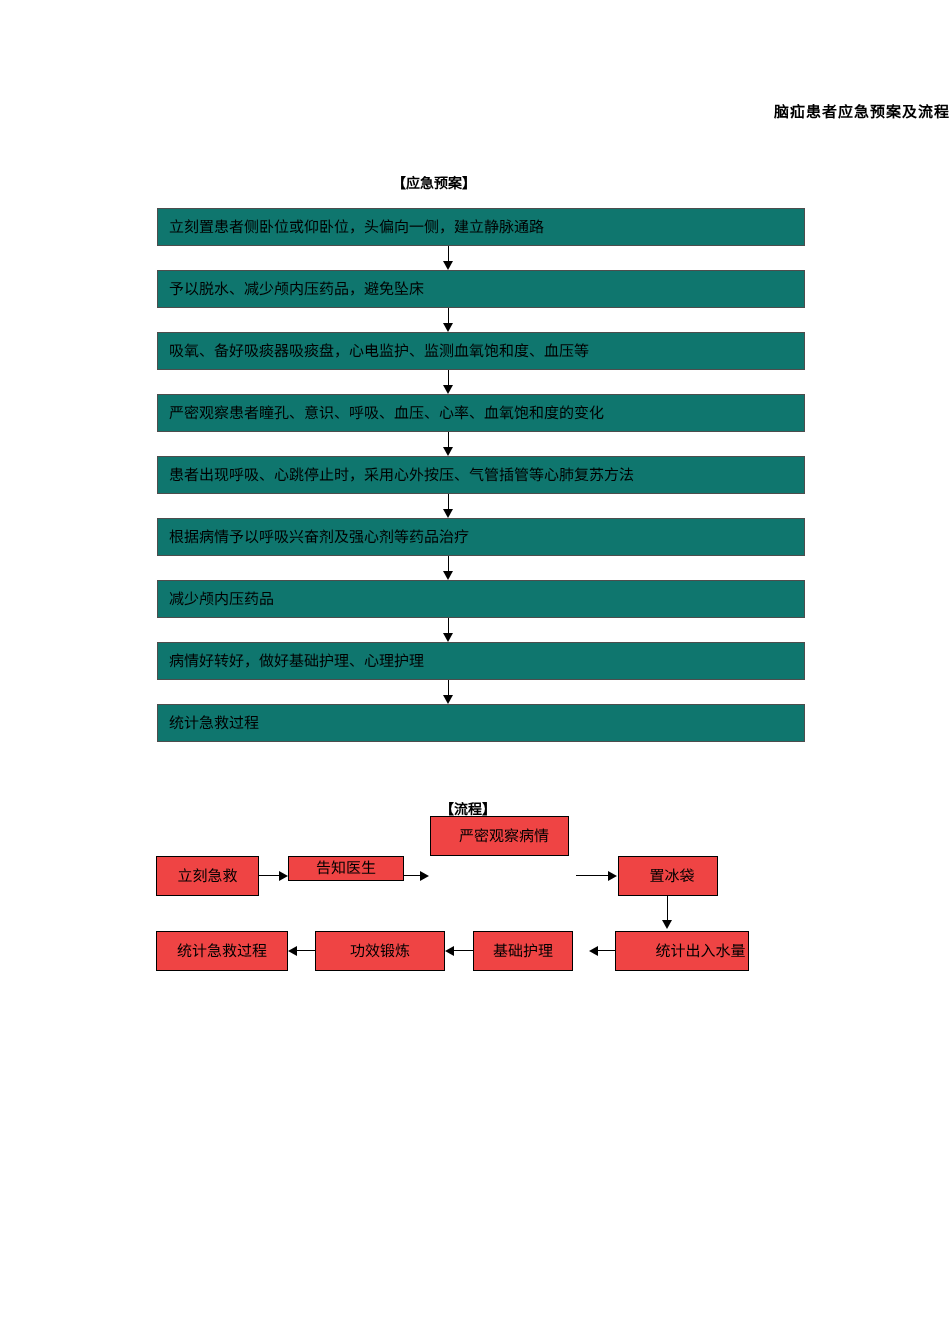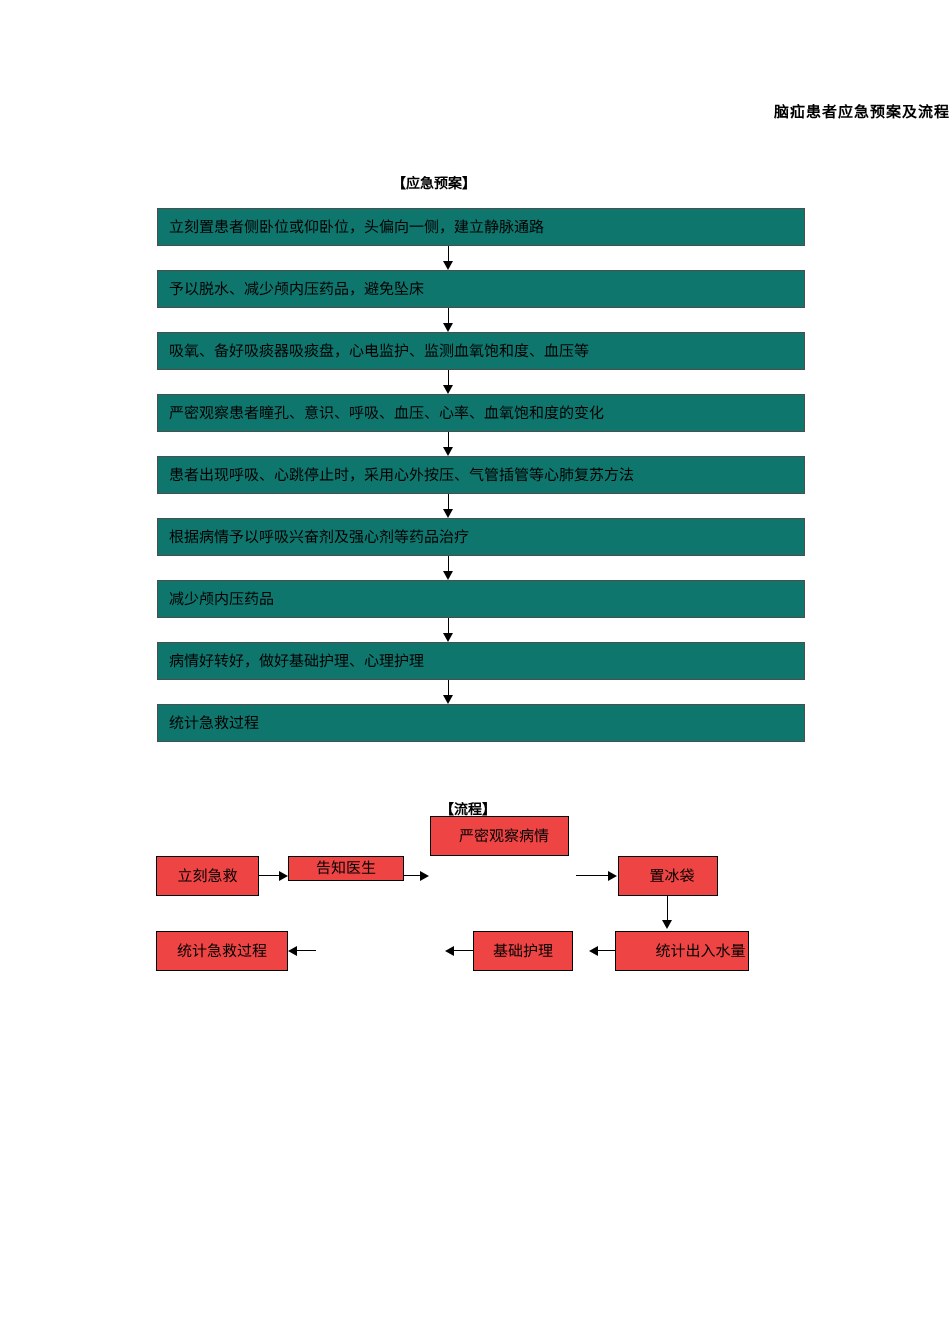--- a/index.html
+++ b/index.html
@@ -243,20 +243,21 @@
   <div class="section-label flow">【流程】</div>
 
   <div class="flow-chart">
 
     <div class="flow-box fb-1">立刻急救</div>
     <div class="flow-box fb-2">告知医生</div>
     <div class="flow-box fb-3">严密观察病情</div>
     <div class="flow-box fb-4">置冰袋</div>
 
     <div class="flow-box fb-5">统计急救过程</div>
+    <div class="flow-box fb-6">功效锻炼</div>
     <div class="flow-box fb-7">基础护理</div>
     <div class="flow-box fb-8">统计出入水量</div>
 
     <div class="h-conn a1-line"></div>
     <div class="h-head-right a1-head"></div>
 
     <div class="h-conn a2-line"></div>
     <div class="h-head-right a2-head"></div>
 
     <div class="h-conn a3-line"></div>

